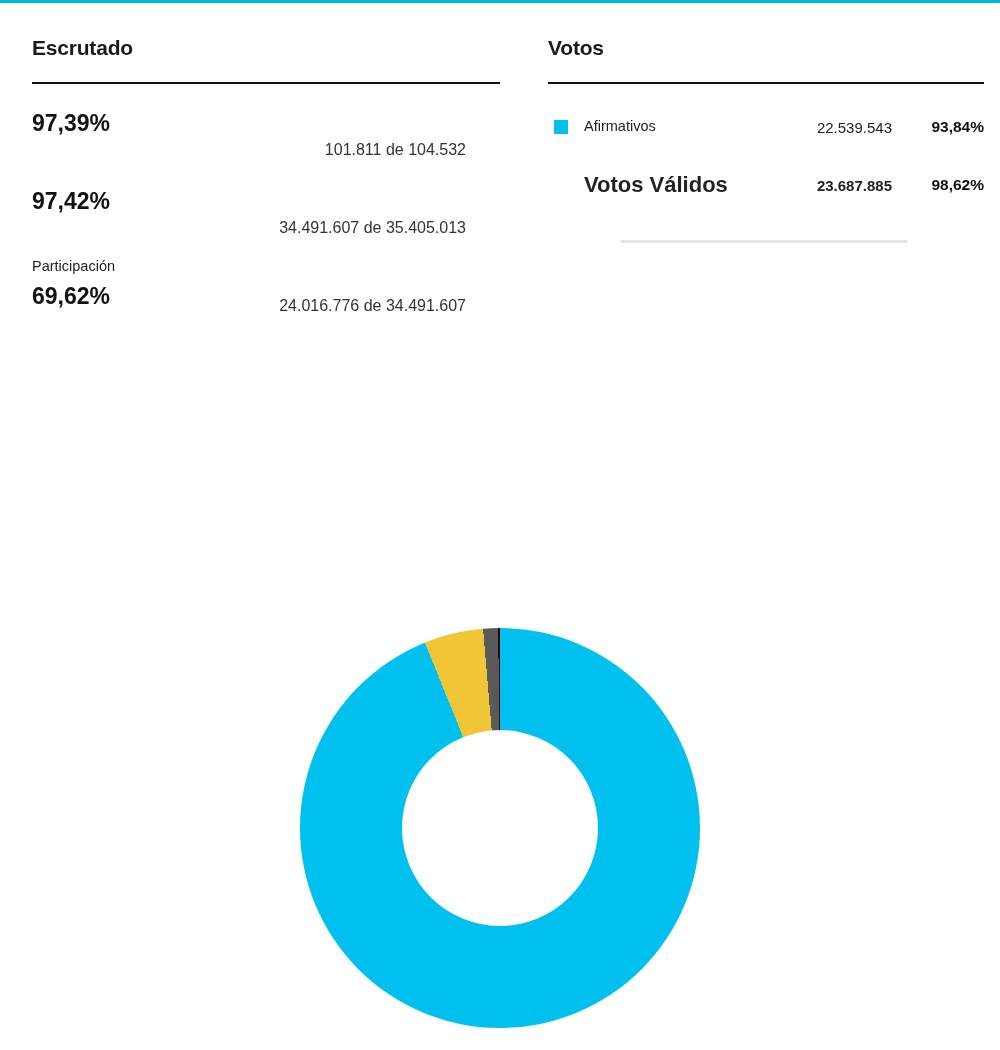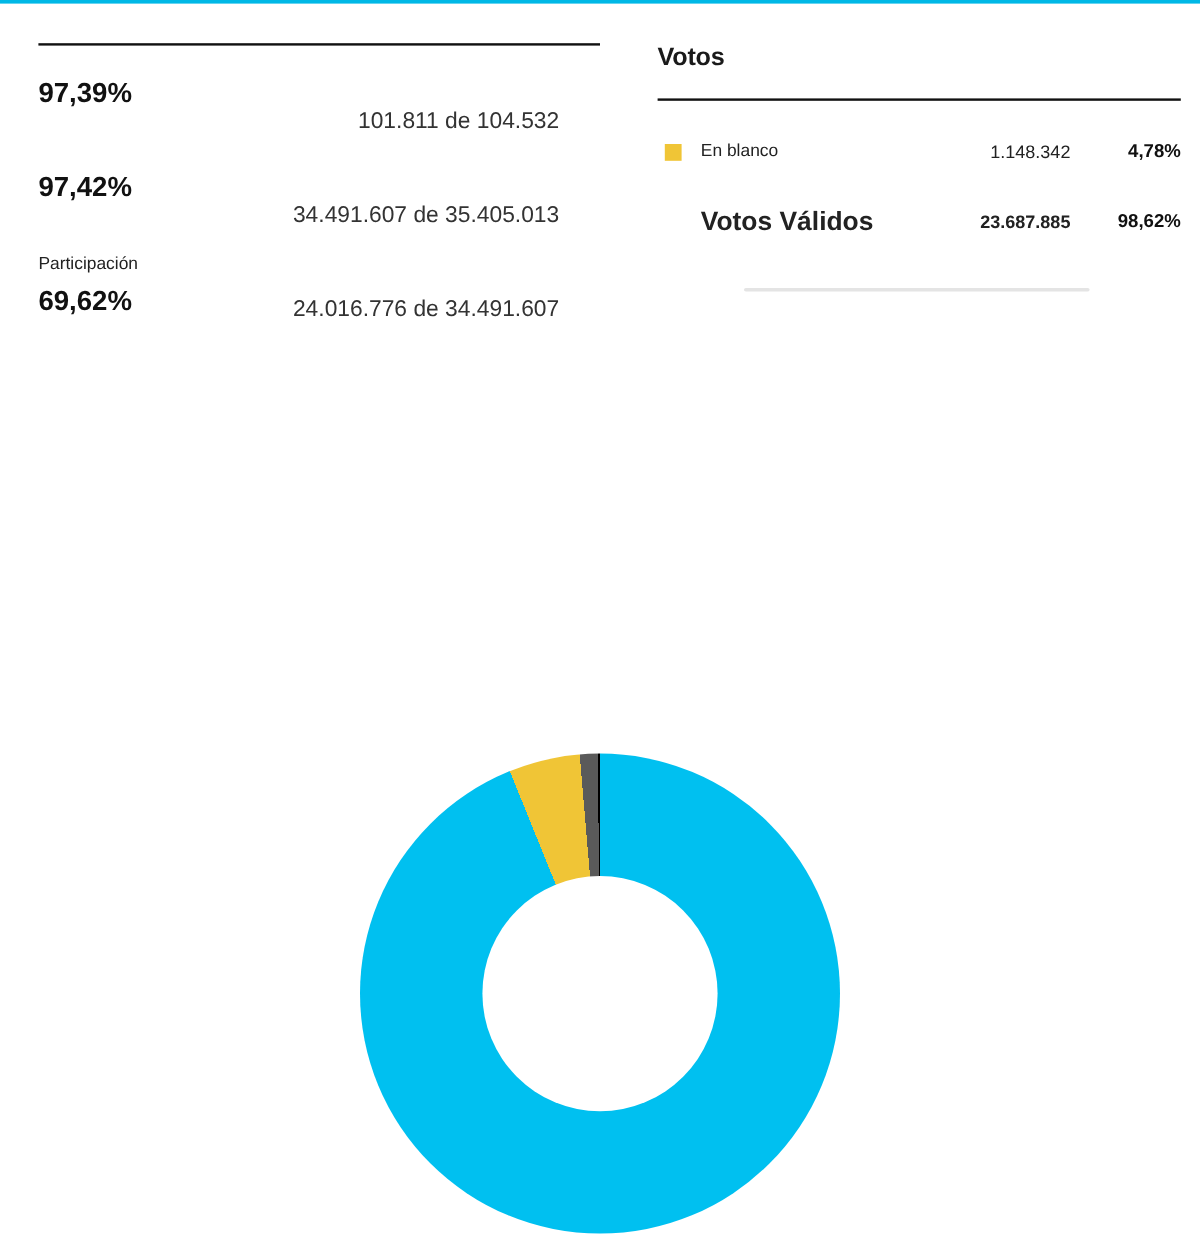--- a/index.html
+++ b/index.html
@@ -72,21 +72,21 @@
     font-size: 23px;
     font-weight: bold;
     color: #111;
     margin-top: 8px;
     display: inline-block;
   }
   .stat-detail {
     position: absolute;
     right: 34px;
     bottom: 3px;
-    font-size: 19px;
+    font-size: 16px;
     color: #333;
   }
 
   
   .votes-table {
     margin-top: 14px;
   }
   .vote-row {
     display: flex;
     align-items: center;
@@ -168,20 +168,21 @@
   }
 </style>
 </head>
 <body>
 
 <div class="top-rule"></div>
 
 <div class="columns">
 
   <div class="col-left">
+    <h2 class="section-title">Escrutado</h2>
     <div class="heavy-rule"></div>
 
     <div class="stat-block">
       <div class="stat-pct">97,39%</div>
       <div class="stat-detail">101.811 de 104.532</div>
     </div>
 
     <div class="stat-block">
       <div class="stat-pct">97,42%</div>
       <div class="stat-detail">34.491.607 de 35.405.013</div>
@@ -193,27 +194,27 @@
       <div class="stat-detail">24.016.776 de 34.491.607</div>
     </div>
   </div>
 
   <div class="col-right">
     <h2 class="section-title">Votos</h2>
     <div class="heavy-rule"></div>
 
     <div class="votes-table">
 
-
       <div class="vote-row">
-        <span class="swatch" style="background:#f0c536"></span>
-        <span class="vote-name">En blanco</span>
-        <span class="vote-count">1.148.342</span>
-        <span class="vote-pct">4,78%</span>
+        <span class="swatch" style="background:#00c0f0"></span>
+        <span class="vote-name">Afirmativos</span>
+        <span class="vote-count">22.539.543</span>
+        <span class="vote-pct">93,84%</span>
       </div>
+
 
       <div class="vote-row bold">
         <span class="swatch empty"></span>
         <span class="vote-name">Votos Válidos</span>
         <span class="vote-count">23.687.885</span>
         <span class="vote-pct">98,62%</span>
       </div>
 
       <div class="thin-divider"></div>
 

